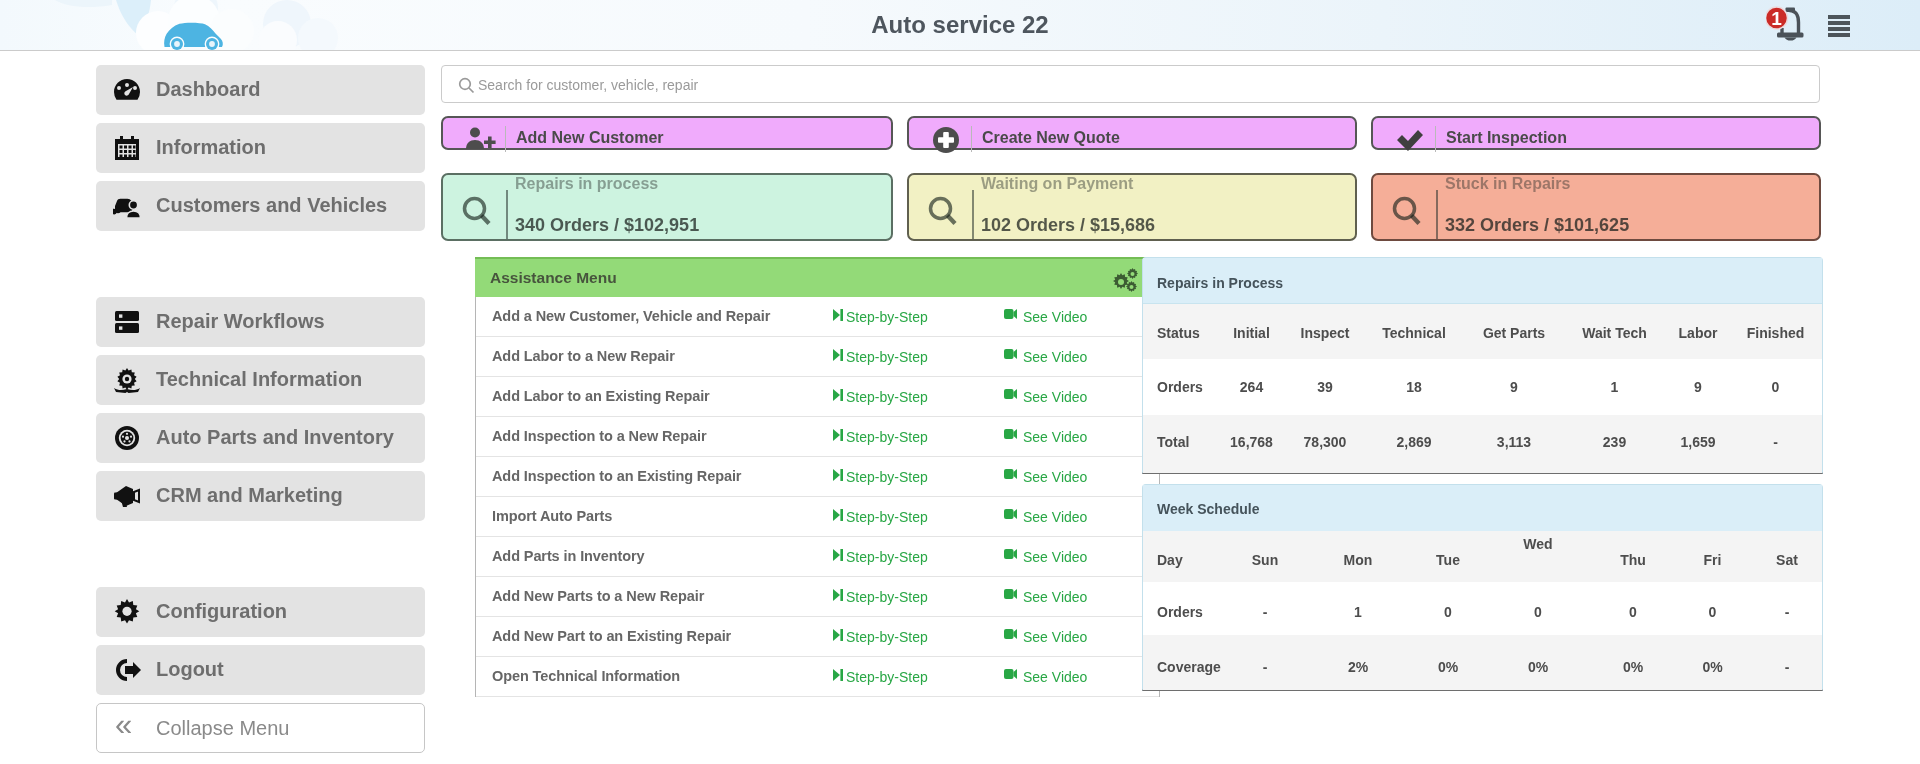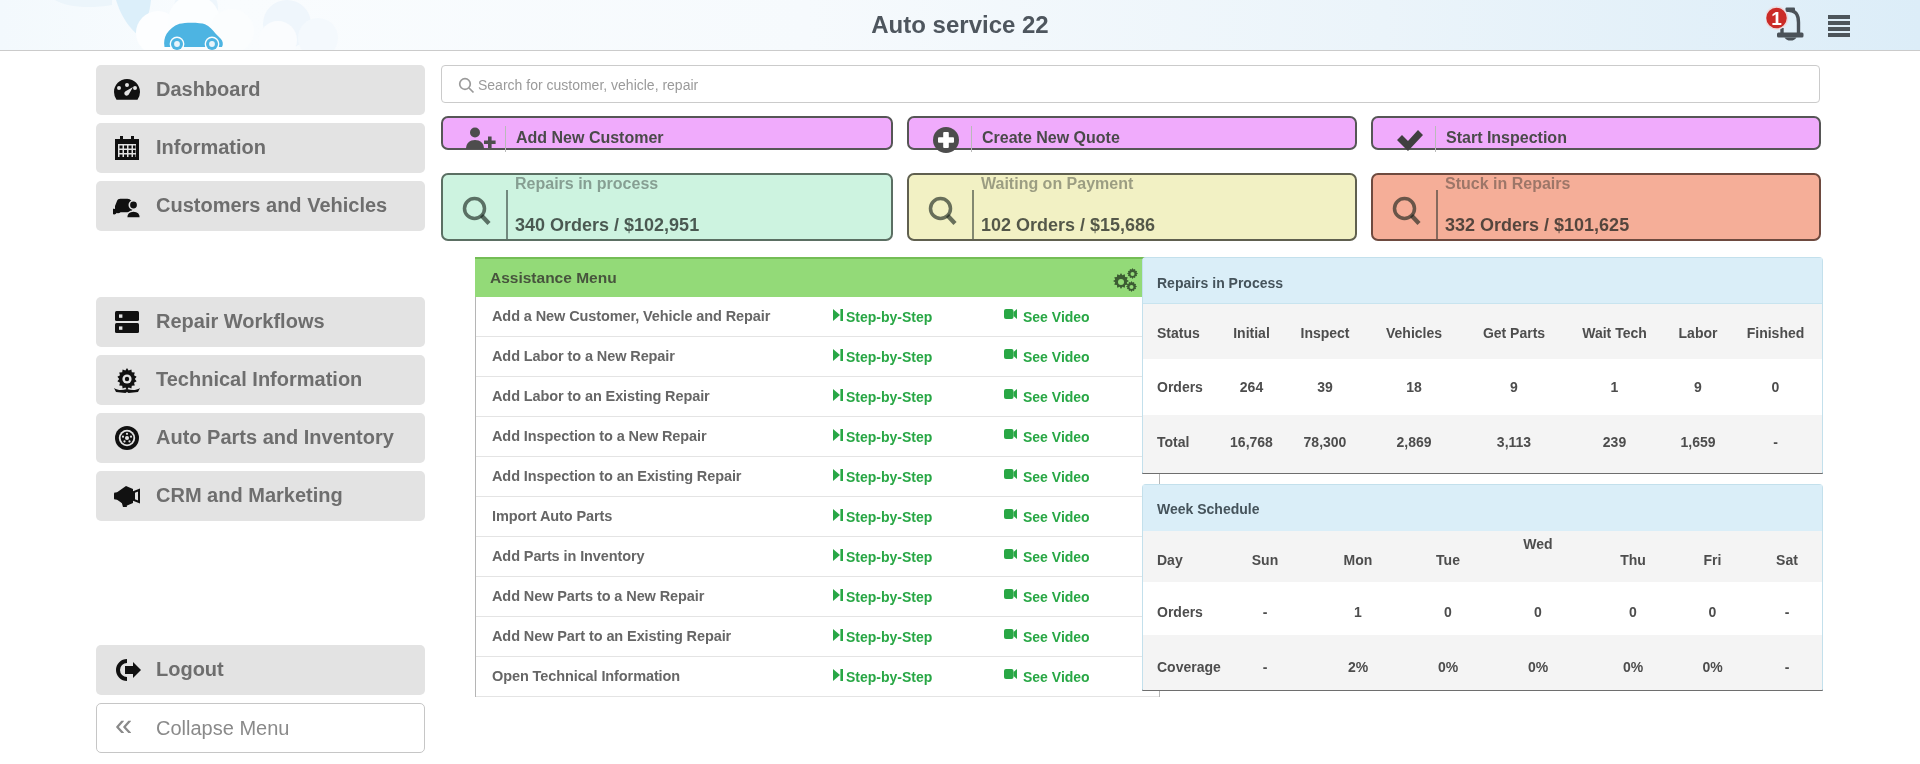--- a/index.html
+++ b/index.html
@@ -25,21 +25,21 @@
 .card .t1 { position:absolute; left:72px; top:0px; font-size:16px; font-weight:bold; color:rgba(35,40,38,0.42); }
 .card .t2 { position:absolute; left:72px; top:40px; font-size:18px; font-weight:bold; color:rgba(25,30,28,0.73); }
 #card1 { left:441px; width:452px; background:#cdf3e0; border:2px solid #5b6f63; }
 #card2 { left:907px; width:450px; background:#f2f1c4; border:2px solid #60604f; }
 #card3 { left:1371px; width:450px; background:#f5ae98; border:2px solid #6e4a3f; }
 #apanel { position:absolute; left:440px; top:257px; width:685px; height:440px; border:1px solid #b5b5b5; border-top:none; background:#fff;margin-left:35px; }
 #ahead { position:absolute; left:-1px; top:0; width:685px; height:40px; background:#93da78; border-top:2px solid #74bd55; }
 #ahead .lb { position:absolute; left:15px; top:10px; font-size:15.5px; font-weight:bold; color:#47543d; }
 .arow { position:absolute; left:0; width:683px; height:40px; border-bottom:1px solid #e4e4e4; background:#fff; }
 .arow .n { position:absolute; left:16px; top:11px; font-size:14.5px; letter-spacing:-0.1px; font-weight:bold; color:#666666; }
-.alink { position:absolute; top:12px; font-size:14px; font-weight:bold; color:#28a745; }
+.alink { position:absolute; top:12px; font-size:14px; font-weight:normal; color:#28a745; }
 .rpanel { position:absolute; left:1142px; width:681px; background:#fff; border:1px solid #c3e0ec; border-bottom:2px solid #6e6e6e; border-radius:4px 4px 0 0; }
 .rpanel .hd { position:absolute; left:0; top:0; width:100%; background:#daeef8; border-bottom:1px solid #c8e4ef; }
 .rpanel .hd .tt { position:absolute; left:14px; font-size:14px; font-weight:bold; color:#45535b; }
 .rstrip { position:absolute; left:0; width:679px; }
 .rcell { position:absolute; font-size:14px; font-weight:bold; color:#4d4d4d; transform:translateX(-50%); }
 .rlab { position:absolute; left:14px; font-size:14px; font-weight:bold; color:#4d4d4d; }
 </style>
 </head>
 <body>
 <div id="page">
@@ -154,20 +154,27 @@
   <div class="sbtn" style="top:471px">
     <svg class="ic" viewBox="0 0 28 26">
         <path d="M3,10 l10,-7 l0,20 l-10,-7 z" fill="#111"></path>
         <rect x="1" y="9.5" width="4" height="7" rx="1" fill="#111"></rect>
         <path d="M13,3 l7,3 l0,14 l-7,3 z" fill="#111"></path>
         <path d="M21,9 l5,-2 l0,12 l-5,-2 z" fill="#e3e3e3" stroke="#111" stroke-width="2"></path>
         <path d="M8,17 l4,0 l2,7 l-4,0 z" fill="#111"></path>
       </svg>
     <div class="lb">CRM and Marketing</div>
   </div>
+  <div class="sbtn" style="top:587px">
+    <svg class="ic" viewBox="0 0 28 26">
+        <path d="M14,0 l2,3.4 l3.8,-1.4 l0.5,4 l4,0.5 l-1.4,3.8 l3.4,2 l-3.4,2 l1.4,3.8 l-4,0.5 l-0.5,4 l-3.8,-1.4 l-2,3.4 l-2,-3.4 l-3.8,1.4 l-0.5,-4 l-4,-0.5 l1.4,-3.8 l-3.4,-2 l3.4,-2 l-1.4,-3.8 l4,-0.5 l0.5,-4 l3.8,1.4 z" fill="#111"></path>
+        <circle cx="14" cy="12.3" r="4.6" fill="#e3e3e3"></circle>
+      </svg>
+    <div class="lb">Configuration</div>
+  </div>
   <div class="sbtn" style="top:645px">
     <svg class="ic" viewBox="0 0 28 26">
         <path d="M14,2 a11,11 0 1 0 0,22 l0,-4 a7,7 0 1 1 0,-14 z" fill="#111"></path>
         <path d="M12,9 l8,0 l0,-4 l8,8 l-8,8 l0,-4 l-8,0 z" fill="#111"></path>
       </svg>
     <div class="lb">Logout</div>
   </div>
   <div id="collapse">
     <div class="abs" style="left:18px;top:3px;font-size:31px;color:#8a8a8a">«</div>
     <div class="abs" style="left:59px;top:13px;font-size:20px;color:#8a8a8a">Collapse Menu</div>
@@ -378,21 +385,21 @@
     </div>
   </div>
   <div class="rpanel" id="rip" style="top:257px;height:217px">
     <div class="hd" style="height:46px">
         <div class="tt" style="top:17px">Repairs in Process</div>
       </div>
     <div class="rstrip" style="top:46px;height:55px;background:#f4f4f4">
       <div class="rlab" style="top:21px">Status</div>
       <div class="rcell" style="left:108.5px;top:21px">Initial</div>
       <div class="rcell" style="left:182px;top:21px">Inspect</div>
-      <div class="rcell" style="left:271px;top:21px">Vehicles</div>
+      <div class="rcell" style="left:271px;top:21px">Technical</div>
       <div class="rcell" style="left:371px;top:21px">Get Parts</div>
       <div class="rcell" style="left:471.5px;top:21px">Wait Tech</div>
       <div class="rcell" style="left:555px;top:21px">Labor</div>
       <div class="rcell" style="left:632.5px;top:21px">Finished</div>
     </div>
     <div class="rstrip" style="top:101px;height:56px;background:#ffffff">
       <div class="rlab" style="top:20px">Orders</div>
       <div class="rcell" style="left:108.5px;top:20px">264</div>
       <div class="rcell" style="left:182px;top:20px">39</div>
       <div class="rcell" style="left:271px;top:20px">18</div>

